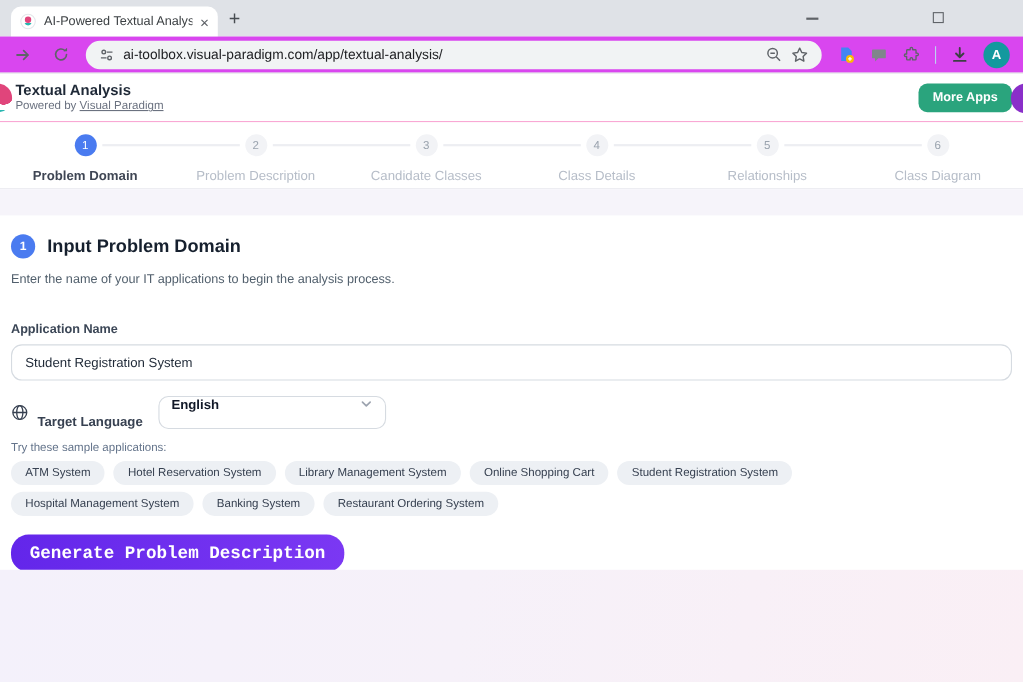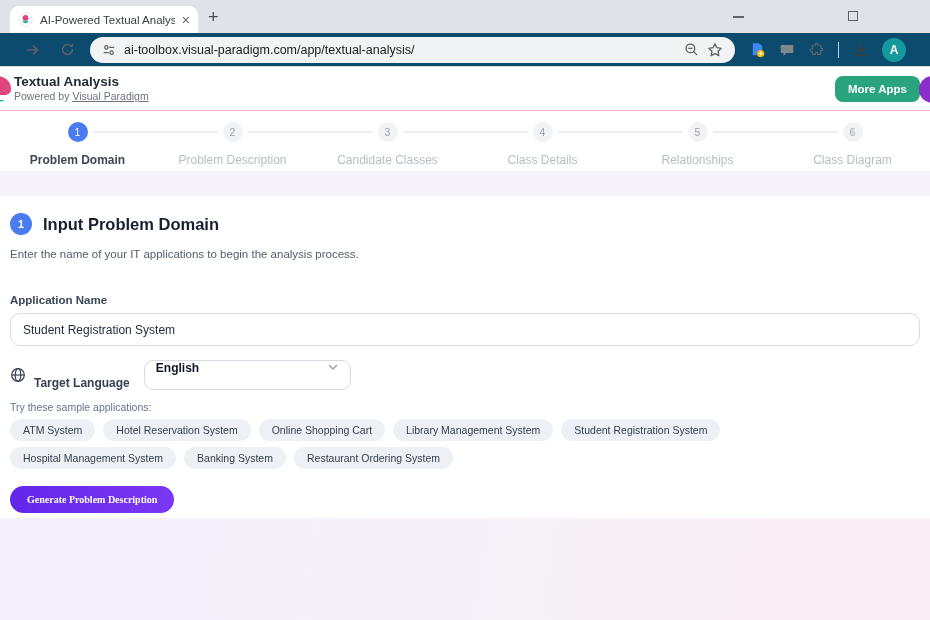--- a/index.html
+++ b/index.html
@@ -9,21 +9,21 @@
   
   .tabstrip { height:33px; background:#dfe2e7; position:relative; }
   .tab { position:absolute; left:10px; top:6px; width:188px; height:27px; background:#fff;
     border-radius:9px 9px 0 0; display:flex; align-items:center; gap:7px; padding:0 8px; }
   .tab-title { flex:1; font-size:11.5px; color:#3c4043; white-space:nowrap; overflow:hidden; }
   .tab-close { font-size:14px; color:#5f6368; line-height:1; cursor:default; }
   .new-tab { position:absolute; left:208px; top:7px; font-size:18px; color:#474c51; font-weight:400; }
   .win-min { position:absolute; right:186px; top:16px; width:11px; height:2px; background:#5f6368; }
   .win-max { position:absolute; right:72px; top:11px; width:10px; height:10px; border:1.5px solid #5f6368; }
 
-  .toolbar { height:33px; background:#0c4a6e; display:flex; align-items:center; padding:0 20px; }
+  .toolbar { height:33px; background:#d946ef; display:flex; align-items:center; padding:0 8px; }
   .toolbar-divider-line { height:1px; background:#dadce0; }
   .nav-icon { display:flex; align-items:center; justify-content:center; width:26px; height:26px; }
   .omnibox { flex:1; height:26px; background:#f1f3f4; border-radius:13px; margin:0 14px 0 10px;
     display:flex; align-items:center; padding:0 12px; gap:8px; }
   .omnibox-url { flex:1; font-size:12.5px; color:#202124; white-space:nowrap; overflow:hidden; }
   .ext-area { display:flex; align-items:center; gap:13px; margin-right:4px; }
   .ext-sep { width:1px; height:16px; background:#bcd3ee; }
   .chrome-avatar { width:24px; height:24px; border-radius:50%; background:#13999e; color:#fff;
     font-size:12px; font-weight:bold; display:flex; align-items:center; justify-content:center; }
 
@@ -76,22 +76,22 @@
     display:flex; padding:0 11px; cursor:pointer; }
   .lang-value { flex:1; font-size:12px; font-weight:600; color:#111827; }
 
   .samples-label { margin-top:11px; font-size:10.5px; color:#64748b; }
   .chips { margin-top:6px; display:flex; flex-wrap:wrap; gap:6px 8px; max-width:830px; }
   .chip { background:#edf0f4; color:#374151; font-size:10.5px; padding:5px 13px;
     border-radius:999px; cursor:pointer; white-space:nowrap; }
 
   .generate-btn { margin-top:17px; display:inline-block; border:none; cursor:pointer;
     background:linear-gradient(90deg,#6326ea,#7b38f3); color:#fff; font-weight:bold;
-    font-size:10px; padding:8px 17px; border-radius:16px;
-    font-family:Liberation Serif, serif; }
+    font-size:16px; padding:8px 17px; border-radius:16px;
+    font-family:Liberation Mono, monospace; }
 
   .footer-gradient { height:102px;
     background:linear-gradient(100deg,#f4f1fb 0%,#f6f1f9 45%,#faeff5 100%); }
 
   svg { display:block; }
 </style>
 </head>
 <body>
 
 <div class="tabstrip">
@@ -243,22 +243,22 @@
             <path d="M2.5 4.5L6 8l3.5-3.5"></path>
           </svg>
       </span>
     </div>
   </div>
 
   <div class="samples-label">Try these sample applications:</div>
   <div class="chips">
     <span class="chip">ATM System</span>
     <span class="chip">Hotel Reservation System</span>
+    <span class="chip">Library Management System</span>
     <span class="chip">Online Shopping Cart</span>
-    <span class="chip">Library Management System</span>
     <span class="chip">Student Registration System</span>
     <span class="chip">Hospital Management System</span>
     <span class="chip">Banking System</span>
     <span class="chip">Restaurant Ordering System</span>
   </div>
 
   <button class="generate-btn">Generate Problem Description</button>
 </div>
 
 <div class="footer-gradient"></div>

